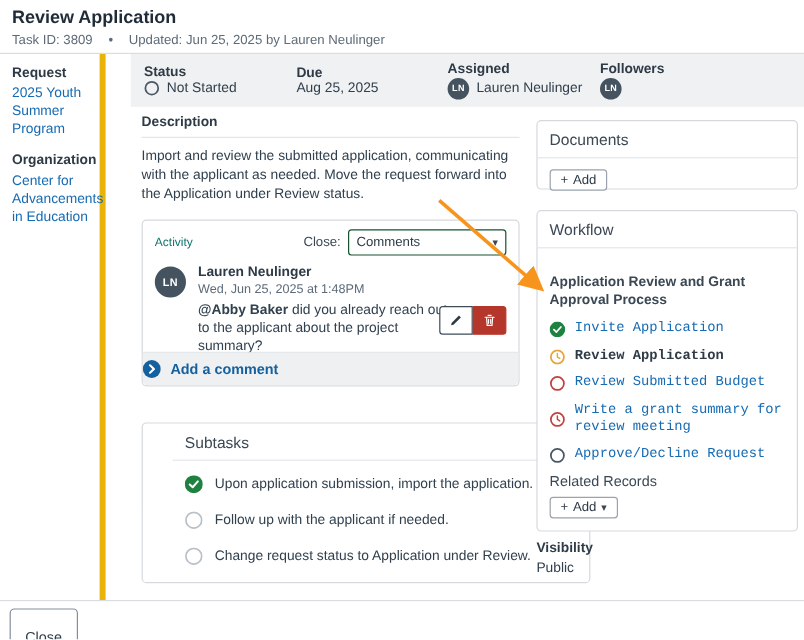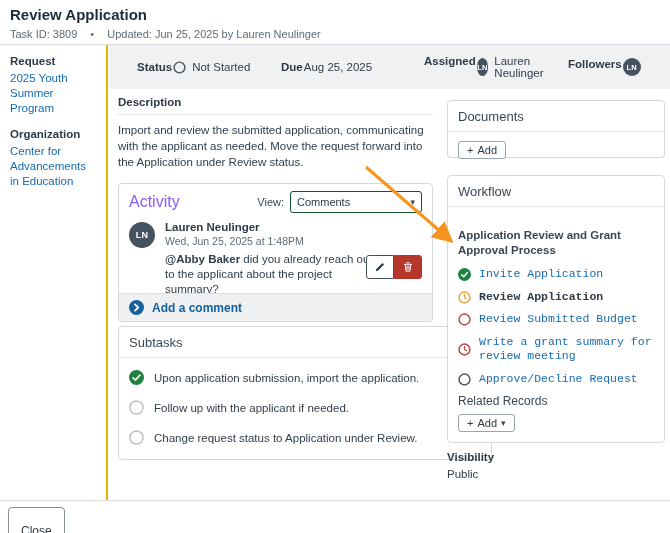--- a/index.html
+++ b/index.html
@@ -6,73 +6,73 @@
   .app{position:relative;width:670px;height:533px;background:#fff;
        font-family:"Liberation Sans",sans-serif;color:#31404e;overflow:hidden;}
 
   
   .hdr{position:absolute;top:0;left:0;right:0;height:44px;background:#fff;border-bottom:1px solid #d9dce0;}
   .hdr-title{position:absolute;left:10px;top:6px;font-size:15px;font-weight:bold;color:#1f2b38;}
   .hdr-meta{position:absolute;left:10px;top:28px;font-size:11px;color:#5d6b79;}
   .hdr-meta span{margin-right:10px;}
 
   
-  .sidebar{position:absolute;top:45px;left:0;width:108px;height:455px;border-right:2px solid #eab308;
+  .sidebar{position:absolute;top:45px;left:0;width:88px;height:455px;border-right:5px solid #eab308;
            padding:10px 8px 0 10px;box-sizing:border-box;}
   .side-label{font-size:11.5px;font-weight:bold;color:#2e3b47;margin-bottom:4px;}
   .side-link{font-size:11.5px;color:#176bb3;line-height:15px;margin-bottom:12px;cursor:pointer;}
 
   
   .statusbar{position:absolute;left:109px;top:45px;right:0;height:44px;background:#f0f1f2;
              display:flex;align-items:center;box-sizing:border-box;padding-left:11px;}
-  .sb-col{display:flex;flex-direction:row;gap:1px;margin-left:17px;}
+  .sb-col{display:flex;flex-direction:column;gap:1px;}
   .sb-col.c1{width:127px;} .sb-col.c2{width:126px;} .sb-col.c3{width:127px;}
   .sb-label{font-size:11.5px;font-weight:bold;color:#2e3b47;}
   .sb-val{font-size:11.5px;color:#31404e;display:flex;align-items:center;gap:6px;}
   .avatar{width:18px;height:18px;border-radius:50%;background:#44535f;color:#fff;font-size:7.5px;
           font-weight:bold;display:flex;align-items:center;justify-content:center;letter-spacing:.3px;}
 
   
   .card{position:absolute;background:#fff;border:1px solid #d5d9dd;border-radius:4px;box-sizing:border-box;}
   .card-h{font-size:13px;color:#3b4854;padding:8px 10px 7px 10px;border-bottom:1px solid #e3e6e9;}
   .mini-btn{display:inline-flex;align-items:center;gap:4px;font-size:11px;color:#2e3b47;background:#fff;
             border:1px solid #9aa3ad;border-radius:3px;padding:2px 8px;cursor:pointer;}
 
   
   .desc{position:absolute;left:118px;top:96px;width:315px;}
   .desc-h{font-size:11.5px;font-weight:bold;color:#2e3b47;padding-bottom:6px;border-bottom:1px solid #e3e6e9;}
   .desc-body{margin-top:7px;font-size:11.5px;line-height:16px;color:#31404e;}
 
   
   .act{left:118px;top:183px;width:315px;height:139px;}
   .act-head{display:flex;align-items:center;padding:7px 10px 6px 10px;}
-  .act-title{font-size:16px;color:#8b5cf6;flex:1;}
+  .act-title{font-size:10px;color:#0f766e;flex:1;}
   .view-label{font-size:11px;color:#3b4854;margin-right:6px;}
   .select{width:118px;height:20px;border:1px solid #14532d;border-radius:3px;background:#fff;
           display:flex;align-items:center;font-size:11px;color:#2e3b47;padding:0 6px;cursor:pointer;}
   .select .sel-txt{flex:1;}
   .caret{font-size:9px;color:#3b4854;}
   .cmt{position:relative;padding:2px 10px 0 10px;}
   .cmt-avatar{position:absolute;left:10px;top:3px;width:26px;height:26px;font-size:9px;}
   .cmt-body{margin-left:36px;}
   .cmt-author{font-size:11.5px;font-weight:bold;color:#2e3b47;}
   .cmt-time{font-size:10.5px;color:#5d6b79;margin-top:2px;}
   .cmt-text{margin-top:5px;font-size:11.5px;line-height:15px;color:#31404e;width:215px;}
   .cmt-text .mention{font-weight:bold;}
   .cmt-actions{position:absolute;right:10px;top:36px;display:flex;}
   .btn-edit{width:26px;height:22px;background:#fff;border:1px solid #3e4c59;border-radius:3px 0 0 3px;
             display:flex;align-items:center;justify-content:center;cursor:pointer;}
   .btn-del{width:26px;height:22px;background:#b5362b;border:1px solid #b5362b;border-radius:0 3px 3px 0;
            display:flex;align-items:center;justify-content:center;cursor:pointer;}
   .act-foot{position:absolute;left:0;right:0;bottom:0;height:27px;background:#eef0f2;border-top:1px solid #dde1e4;
-            border-radius:0 0 4px 4px;display:flex;align-items:center;gap:8px;padding-left:10px;cursor:pointer;}
+            border-radius:0 0 4px 4px;display:flex;align-items:center;gap:8px;cursor:pointer;}
   .act-foot-label{font-size:12px;font-weight:bold;color:#15609e;}
 
   
-  .sub{left:118px;top:326px;width:374px;padding-bottom:10px;}
+  .sub{left:118px;top:352px;width:374px;padding-bottom:10px;padding-left:25px;}
   .sub-rows{padding:12px 10px 0 10px;}
   .sub-row{display:flex;align-items:center;gap:10px;margin-bottom:15px;}
   .sub-row:last-child{margin-bottom:4px;}
   .sub-txt{font-size:11.5px;color:#31404e;}
 
   
   .docs{left:447px;top:100px;width:218px;height:58px;}
   .docs-body{padding:8px 10px;}
   .wf{left:447px;top:175px;width:218px;padding-bottom:10px;}
   .wf-body{padding:4px 10px 0 10px;}
@@ -147,21 +147,21 @@
   </div>
 
   <div class="desc">
     <div class="desc-h">Description</div>
     <div class="desc-body">Import and review the submitted application, communicating with the applicant as needed. Move the request forward into the Application under Review status.</div>
   </div>
 
   <div class="card act">
     <div class="act-head">
       <div class="act-title">Activity</div>
-      <div class="view-label">View:</div>
+      <div class="view-label">Close:</div>
       <div class="select">
         <span class="sel-txt">Comments</span>
         <span class="caret">▾</span>
       </div>
     </div>
     <div class="cmt">
       <span class="avatar cmt-avatar">LN</span>
       <div class="cmt-body">
         <div class="cmt-author">Lauren Neulinger</div>
         <div class="cmt-time">Wed, Jun 25, 2025 at 1:48PM</div>

